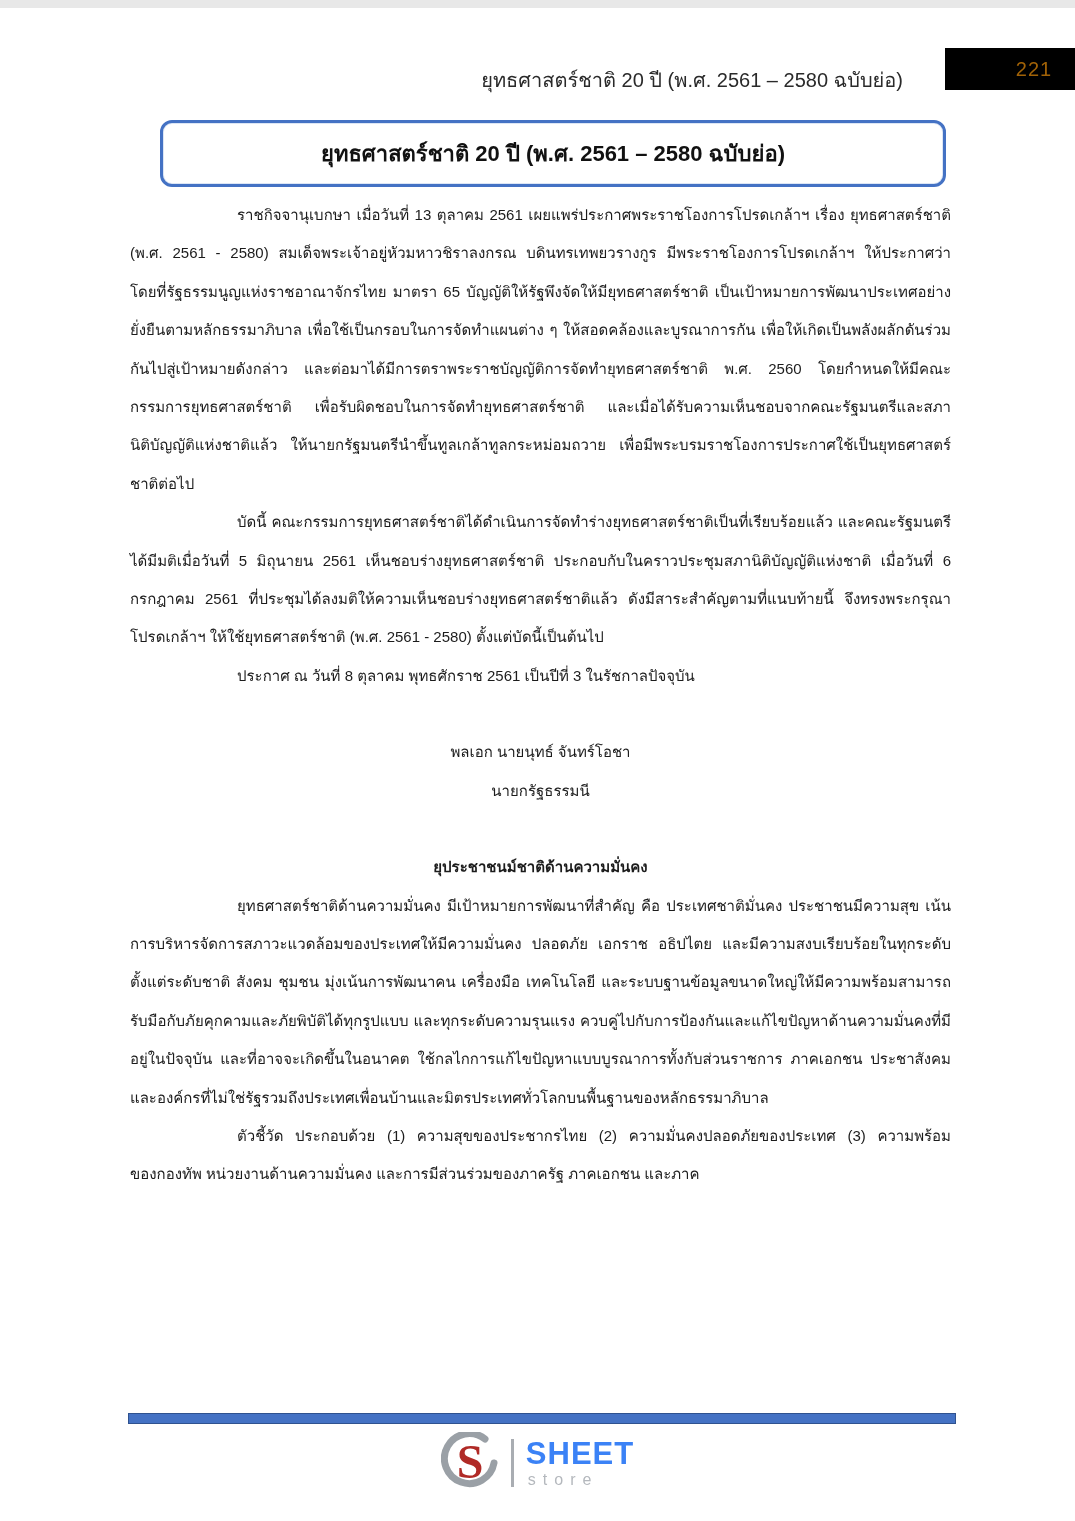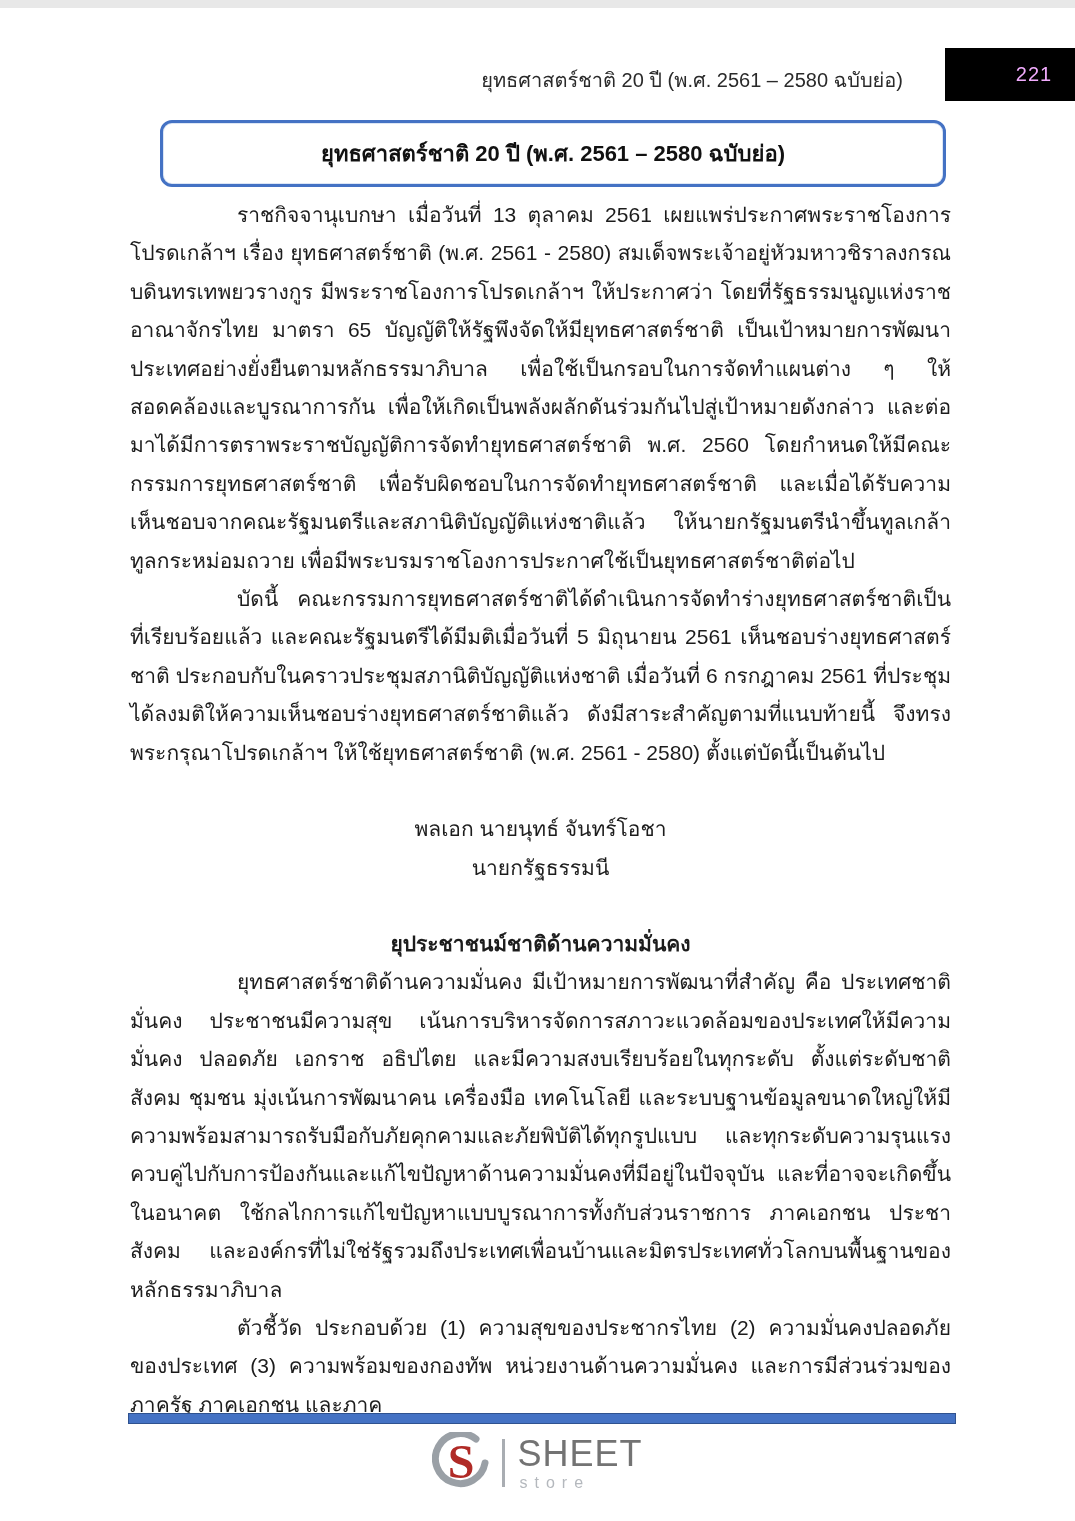--- a/index.html
+++ b/index.html
@@ -22,23 +22,23 @@
     right: 172px;
     font-size: 20px;
     color: #2a2a2a;
     white-space: nowrap;
   }
   .page-number-badge {
     position: absolute;
     top: 40px;
     right: 0;
     width: 130px;
-    height: 53px;
+    height: 42px;
     background: #000000;
-    color: #f0abfc;
+    color: #a16207;
     display: flex;
     align-items: center;
     justify-content: center;
     padding-left: 48px;
     font-size: 20px;
     letter-spacing: 1px;
   }
 
   
   .title-box {
@@ -59,21 +59,21 @@
     font-weight: bold;
     color: #111;
   }
 
   
   .body-text {
     position: absolute;
     top: 188px;
     left: 130px;
     width: 821px;
-    font-size: 21px;
+    font-size: 15px;
     line-height: 38.4px;
   }
   .para {
     margin: 0;
     text-align: justify;
     text-indent: 107px;
   }
   .sig-block {
     margin-top: 38px;
     text-align: center;
@@ -107,23 +107,23 @@
   }
   .logo-mark { position: relative; width: 58px; height: 62px; flex: 0 0 auto; }
   .logo-divider {
     width: 3px;
     height: 48px;
     background: #a9adb2;
     flex: 0 0 auto;
   }
   .logo-wordmark { display: flex; flex-direction: column; line-height: 1; }
   .logo-name {
-    font-size: 36px;
-    font-weight: normal;
-    color: #737373;
+    font-size: 31px;
+    font-weight: bold;
+    color: #3b82f6;
     letter-spacing: 1px;
   }
   .logo-sub {
     font-size: 16px;
     color: #b4b8bd;
     letter-spacing: 7px;
     margin-top: 3px;
     padding-left: 2px;
   }
 </style>
@@ -137,20 +137,21 @@
     <span>221</span>
   </div>
 
   <div class="title-box">
     <span class="title-text">ยุทธศาสตร์ชาติ 20 ปี (พ.ศ. 2561 – 2580 ฉบับย่อ)</span>
   </div>
 
   <div class="body-text">
     <p class="para">ราชกิจจานุเบกษา เมื่อวันที่ 13 ตุลาคม 2561 เผยแพร่ประกาศพระราชโองการโปรดเกล้าฯ เรื่อง ยุทธศาสตร์ชาติ (พ.ศ. 2561 - 2580) สมเด็จพระเจ้าอยู่หัวมหาวชิราลงกรณ บดินทรเทพยวรางกูร มีพระราชโองการโปรดเกล้าฯ ให้ประกาศว่า โดยที่รัฐธรรมนูญแห่งราชอาณาจักรไทย มาตรา 65 บัญญัติให้รัฐพึงจัดให้มียุทธศาสตร์ชาติ เป็นเป้าหมายการพัฒนาประเทศอย่างยั่งยืนตามหลักธรรมาภิบาล เพื่อใช้เป็นกรอบในการจัดทำแผนต่าง ๆ ให้สอดคล้องและบูรณาการกัน เพื่อให้เกิดเป็นพลังผลักดันร่วมกันไปสู่เป้าหมายดังกล่าว และต่อมาได้มีการตราพระราชบัญญัติการจัดทำยุทธศาสตร์ชาติ  พ.ศ. 2560 โดยกำหนดให้มีคณะกรรมการยุทธศาสตร์ชาติ เพื่อรับผิดชอบในการจัดทำยุทธศาสตร์ชาติ และเมื่อได้รับความเห็นชอบจากคณะรัฐมนตรีและสภานิติบัญญัติแห่งชาติแล้ว ให้นายกรัฐมนตรีนำขึ้นทูลเกล้าทูลกระหม่อมถวาย เพื่อมีพระบรมราชโองการประกาศใช้เป็นยุทธศาสตร์ชาติต่อไป</p>
     <p class="para">บัดนี้ คณะกรรมการยุทธศาสตร์ชาติได้ดำเนินการจัดทำร่างยุทธศาสตร์ชาติเป็นที่เรียบร้อยแล้ว และคณะรัฐมนตรีได้มีมติเมื่อวันที่ 5 มิถุนายน 2561 เห็นชอบร่างยุทธศาสตร์ชาติ ประกอบกับในคราวประชุมสภานิติบัญญัติแห่งชาติ เมื่อวันที่ 6 กรกฎาคม 2561 ที่ประชุมได้ลงมติให้ความเห็นชอบร่างยุทธศาสตร์ชาติแล้ว ดังมีสาระสำคัญตามที่แนบท้ายนี้ จึงทรงพระกรุณาโปรดเกล้าฯ ให้ใช้ยุทธศาสตร์ชาติ (พ.ศ. 2561 - 2580) ตั้งแต่บัดนี้เป็นต้นไป</p>
+    <p class="para">ประกาศ ณ วันที่ 8 ตุลาคม พุทธศักราช 2561 เป็นปีที่ 3 ในรัชกาลปัจจุบัน</p>
 
     <div class="sig-block">
       <p class="sig-line">พลเอก นายนุทธ์ จันทร์โอชา</p>
       <p class="sig-line">นายกรัฐธรรมนี</p>
     </div>
 
     <p class="section-heading">ยุประชาชนม์ชาติด้านความมั่นคง</p>
     <p class="para">ยุทธศาสตร์ชาติด้านความมั่นคง มีเป้าหมายการพัฒนาที่สำคัญ คือ ประเทศชาติมั่นคง ประชาชนมีความสุข เน้นการบริหารจัดการสภาวะแวดล้อมของประเทศให้มีความมั่นคง ปลอดภัย เอกราช อธิปไตย และมีความสงบเรียบร้อยในทุกระดับ ตั้งแต่ระดับชาติ สังคม ชุมชน มุ่งเน้นการพัฒนาคน เครื่องมือ เทคโนโลยี และระบบฐานข้อมูลขนาดใหญ่ให้มีความพร้อมสามารถรับมือกับภัยคุกคามและภัยพิบัติได้ทุกรูปแบบ และทุกระดับความรุนแรง ควบคู่ไปกับการป้องกันและแก้ไขปัญหาด้านความมั่นคงที่มีอยู่ในปัจจุบัน และที่อาจจะเกิดขึ้นในอนาคต ใช้กลไกการแก้ไขปัญหาแบบบูรณาการทั้งกับส่วนราชการ ภาคเอกชน ประชาสังคม และองค์กรที่ไม่ใช่รัฐรวมถึงประเทศเพื่อนบ้านและมิตรประเทศทั่วโลกบนพื้นฐานของหลักธรรมาภิบาล</p>
     <p class="para">ตัวชี้วัด ประกอบด้วย (1) ความสุขของประชากรไทย (2) ความมั่นคงปลอดภัยของประเทศ (3) ความพร้อมของกองทัพ หน่วยงานด้านความมั่นคง และการมีส่วนร่วมของภาครัฐ ภาคเอกชน และภาค</p>
   </div>

